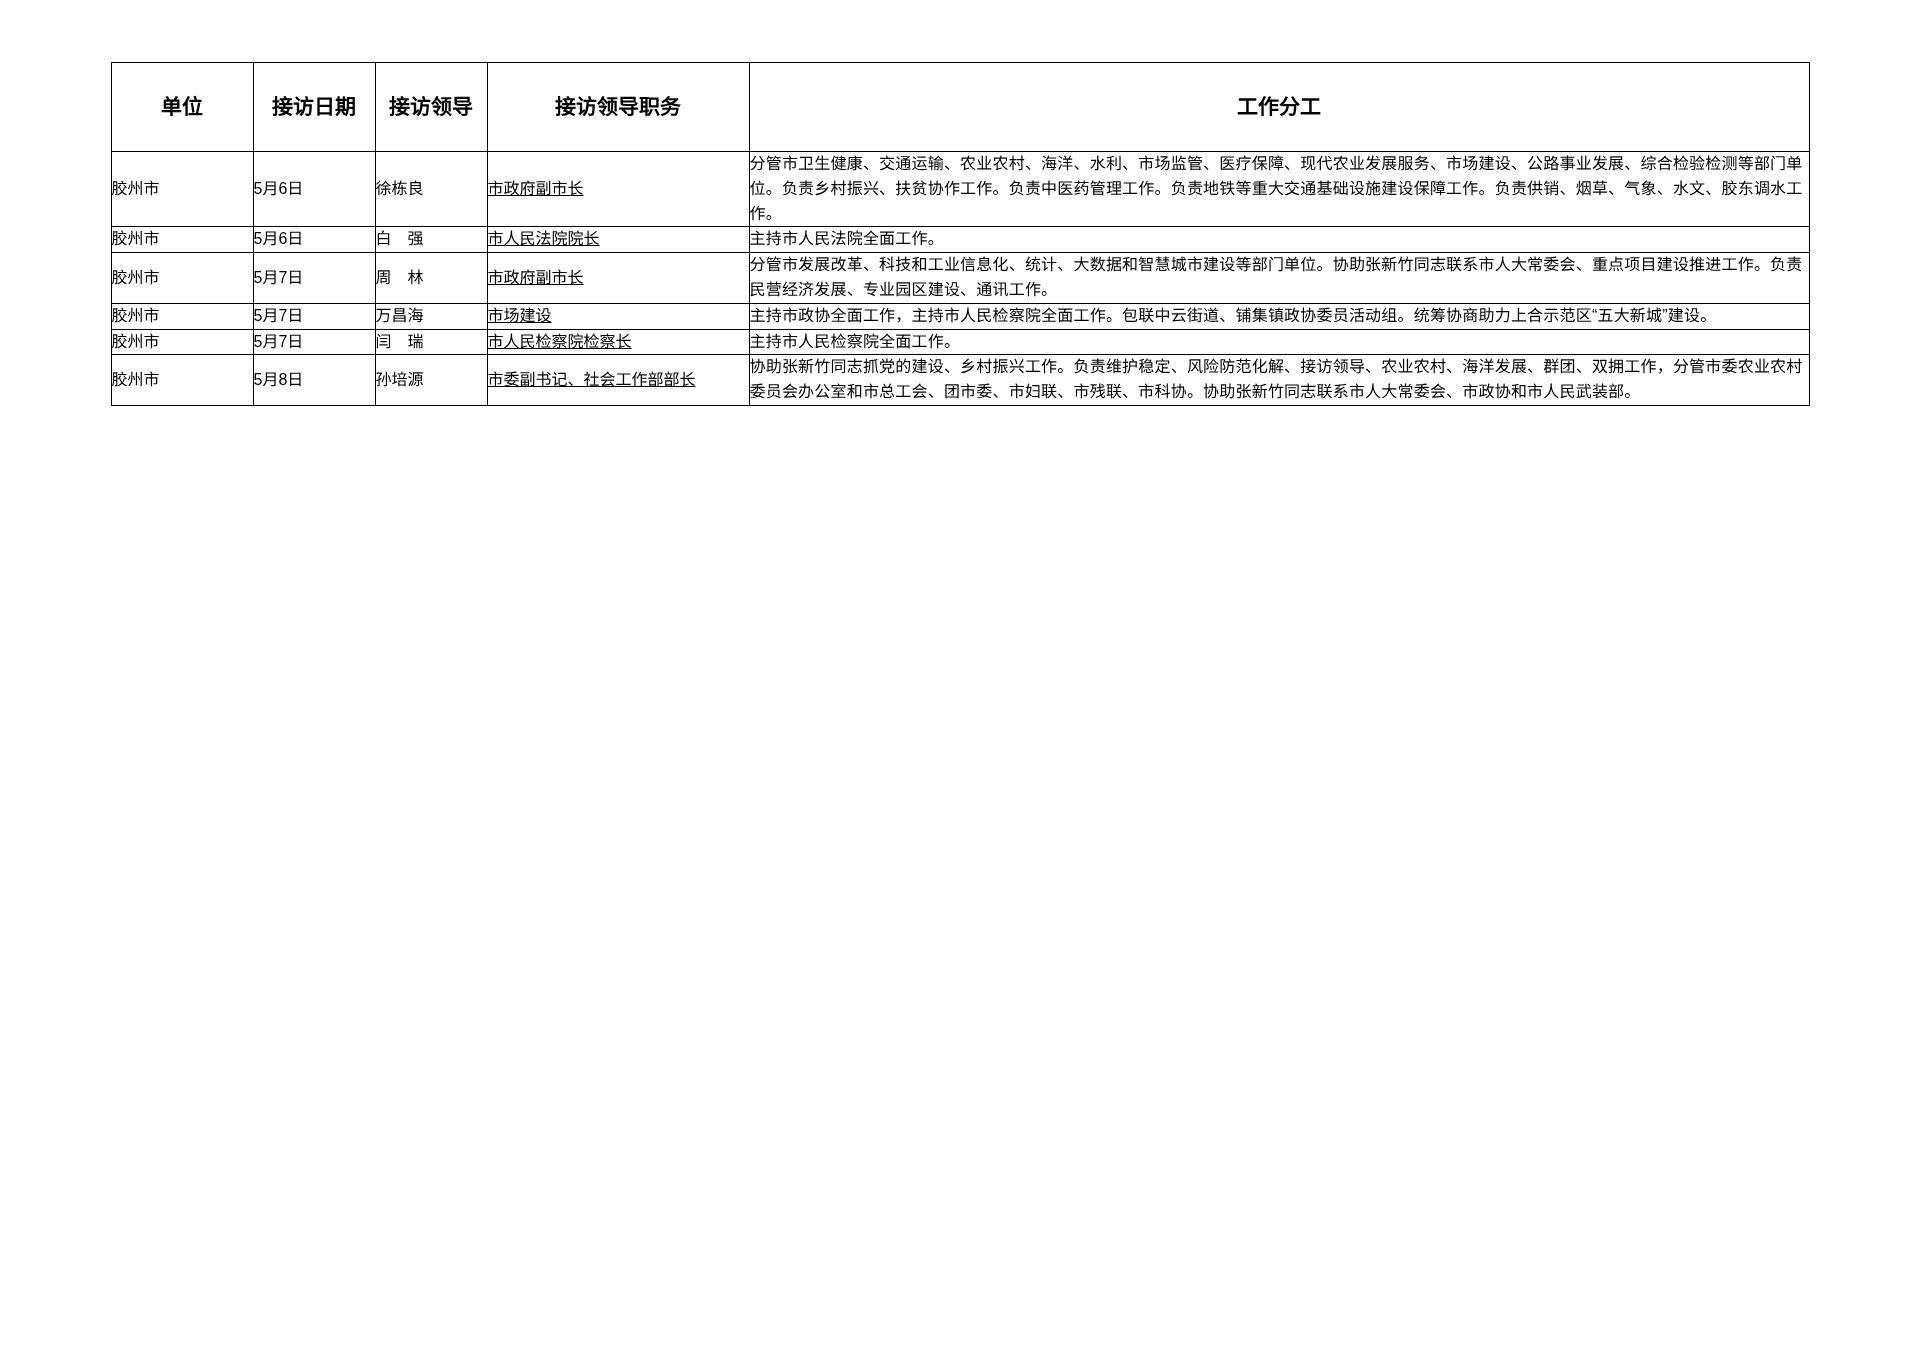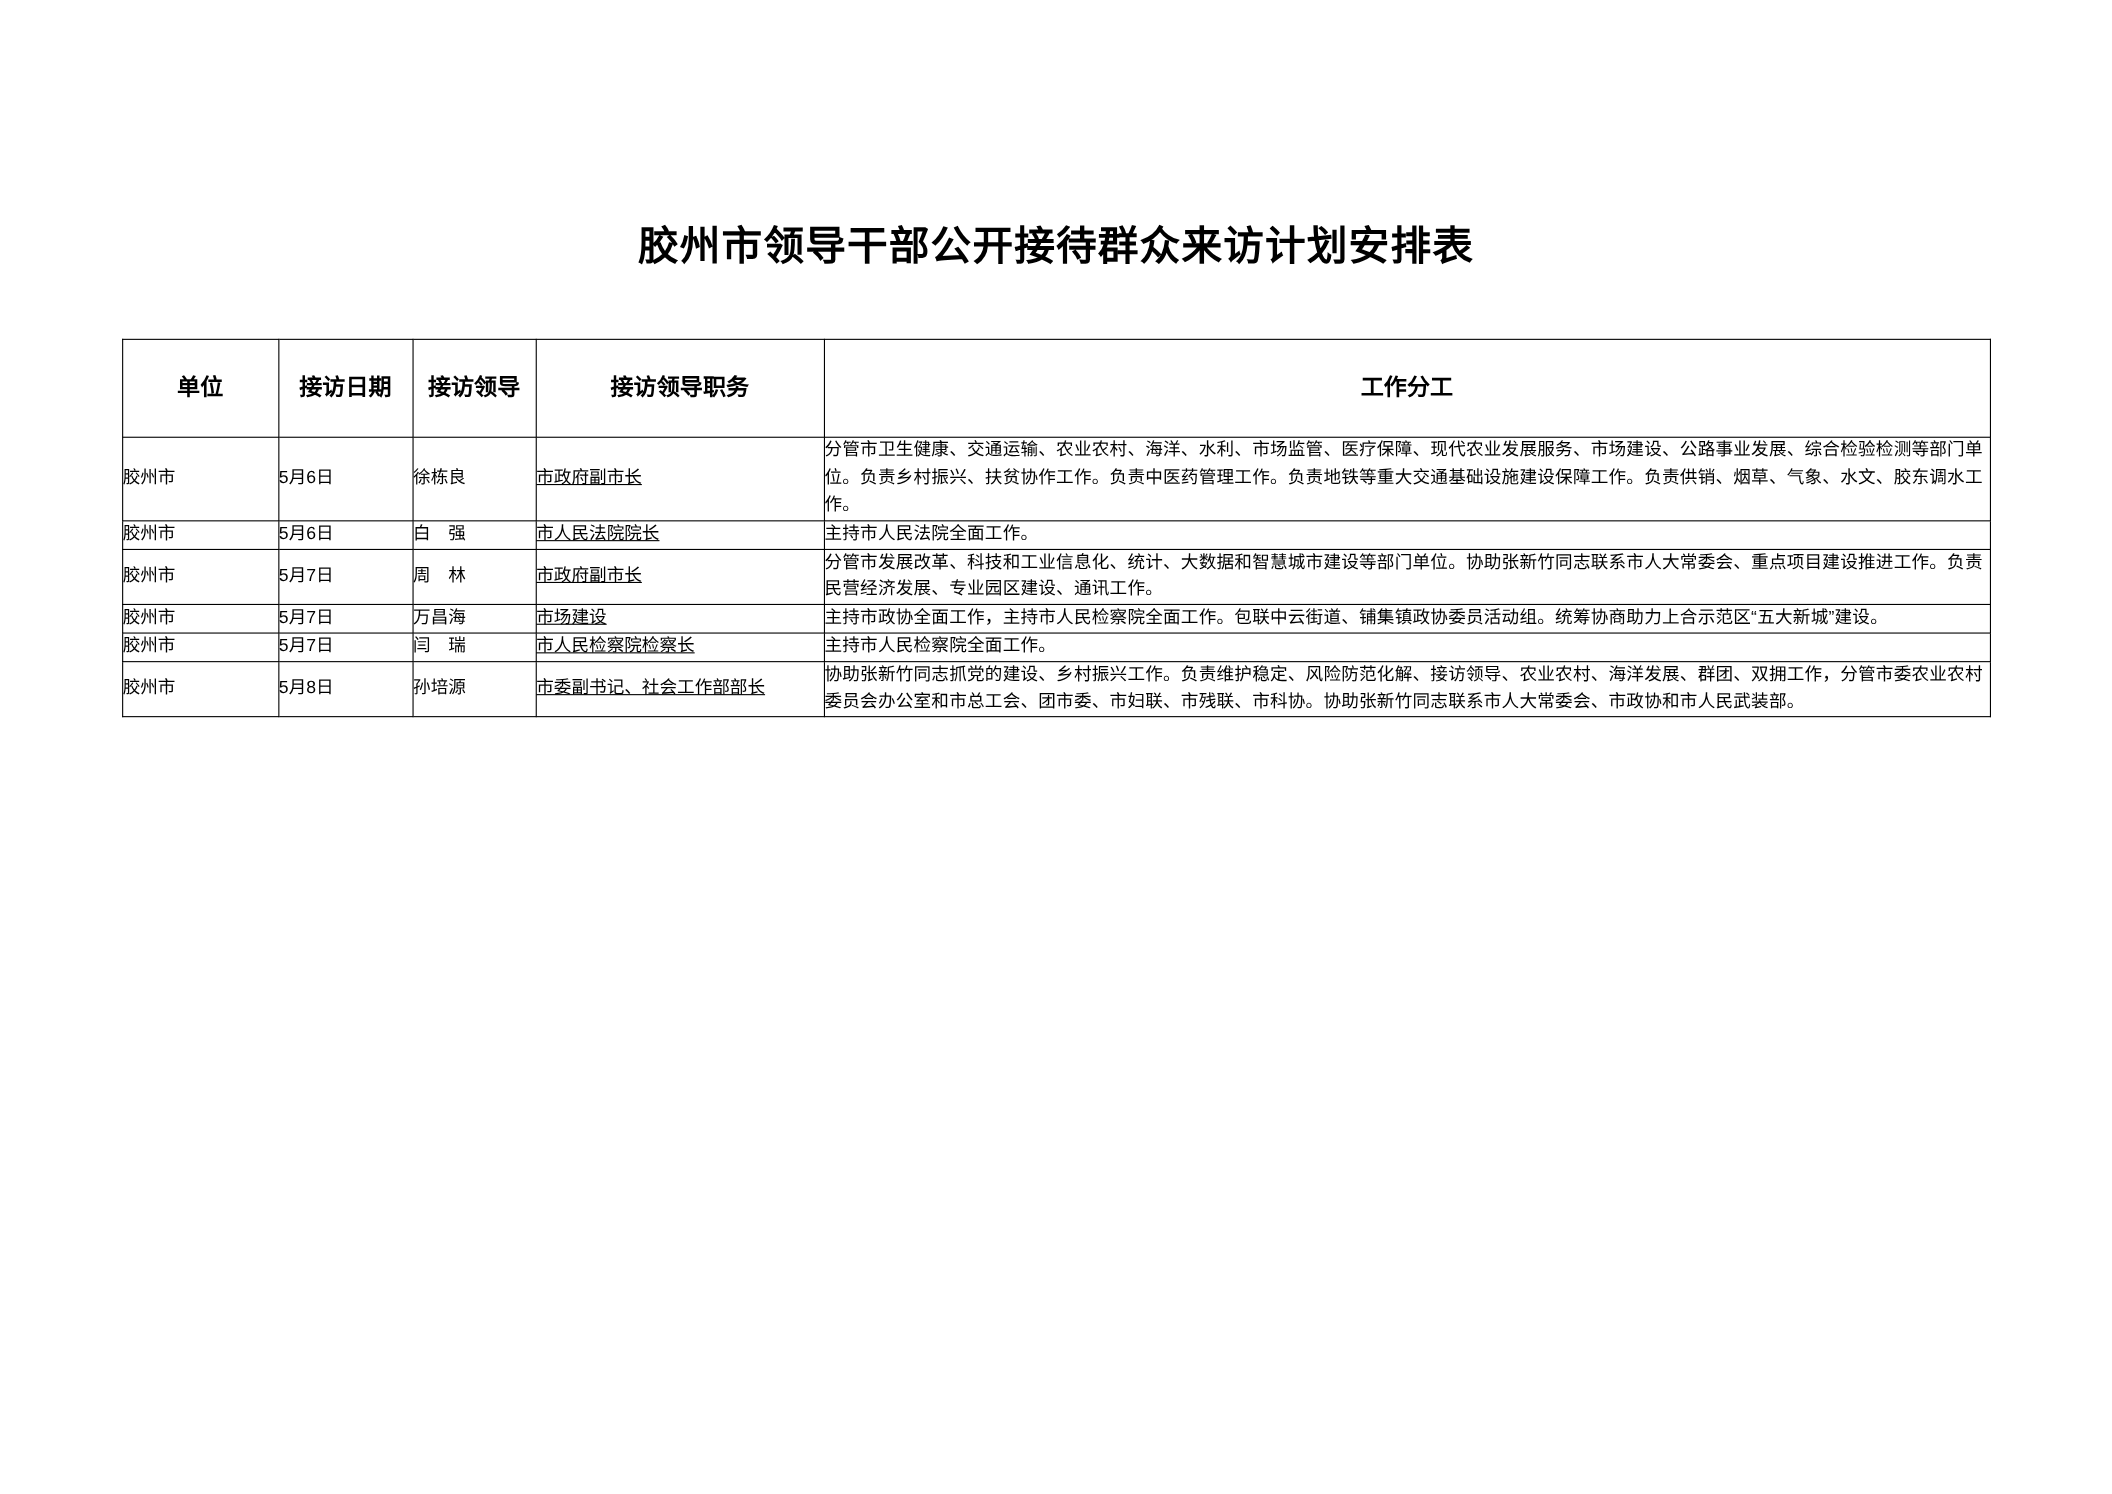--- a/index.html
+++ b/index.html
@@ -81,21 +81,20 @@
   col.w-date   { width: 122px; }
   col.w-leader { width: 112px; }
   col.w-post   { width: 262px; }
   col.w-duty   { width: 1060px; }
 </style>
 </head>
 <body>
 
 <div class="page">
 
-  <h1 class="doc-title">胶州市领导干部公开接待群众来访计划安排表</h1>
 
   <div class="table-wrap">
     <table class="plan">
       <colgroup>
         <col class="w-unit">
         <col class="w-date">
         <col class="w-leader">
         <col class="w-post">
         <col class="w-duty">
       </colgroup>

